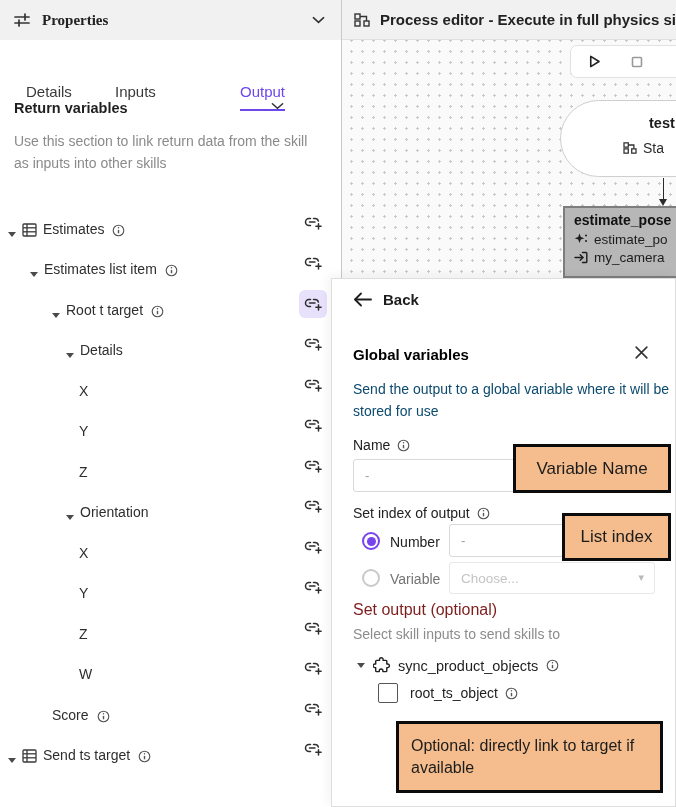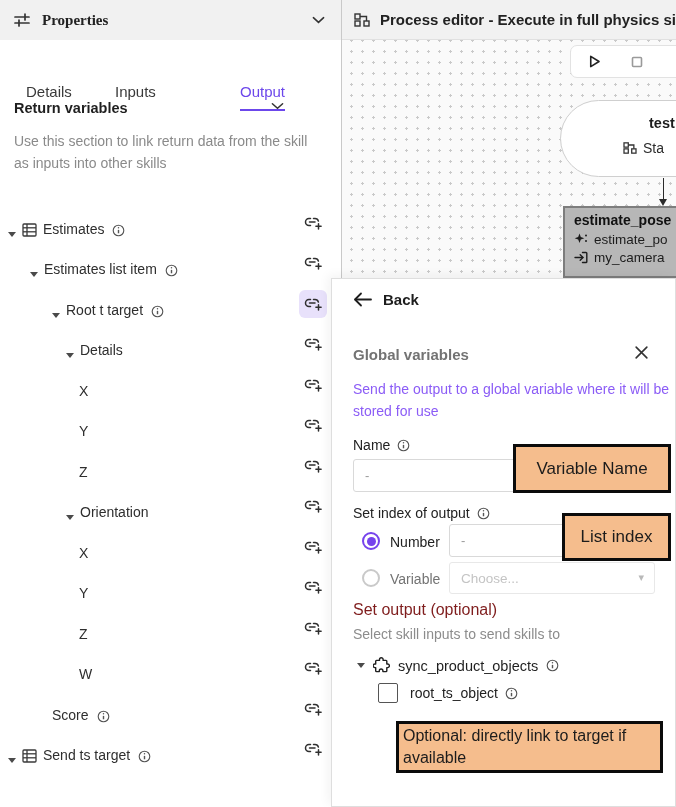--- a/index.html
+++ b/index.html
@@ -76,23 +76,23 @@
                 border:2px solid #7d7d7d; padding:4px 0 0 9px; overflow:hidden; }
   .skill-node .n-title { font-weight:bold; font-size:14px; color:#111; margin-bottom:4px; white-space:nowrap; }
   .skill-node .n-line { display:flex; align-items:center; gap:6px; font-size:13.5px; color:#1c1c1c;
                         margin-bottom:3px; white-space:nowrap; }
 
   
   .overlay { position:absolute; left:331px; top:278px; width:345px; height:529px; background:#fff;
              border:1px solid #dedede; box-shadow:-3px -3px 10px rgba(0,0,0,0.05); z-index:5; }
   .ov-back { position:absolute; left:21px; top:12px; display:flex; align-items:center; gap:11px; }
   .ov-back .b-label { font-weight:bold; font-size:15px; color:#1d1d1d; }
-  .ov-title { position:absolute; left:21px; top:67px; font-weight:bold; font-size:15px; color:#737373; }
+  .ov-title { position:absolute; left:21px; top:67px; font-weight:bold; font-size:15px; color:#000000; }
   .ov-close { position:absolute; left:302px; top:66px; display:flex; }
-  .ov-desc { position:absolute; left:21px; top:99px; width:316px; font-size:14px; color:#8b5cf6; line-height:1.6; }
+  .ov-desc { position:absolute; left:21px; top:99px; width:316px; font-size:14px; color:#0c4a6e; line-height:1.6; }
 
   .ov-name-label { position:absolute; left:21px; top:158px; display:flex; align-items:center; gap:7px;
                    font-size:14px; color:#222; }
   .ov-input { position:absolute; height:33px; border:1px solid #d9d9d9; border-radius:3px;
               font-family:"Liberation Sans", sans-serif; font-size:13px; color:#9a9a9a;
               padding-left:11px; background:#fff; outline:none; }
   .ov-name-input { left:21px; top:180px; width:302px; }
   .ov-index-label { position:absolute; left:21px; top:226px; display:flex; align-items:center; gap:7px;
                     font-size:14px; color:#222; }
 
@@ -121,21 +121,21 @@
 
   .ov-check-row { position:absolute; left:46px; top:404px; display:flex; align-items:center; gap:12px; }
   .checkbox { width:20px; height:20px; border:1.6px solid #555; border-radius:2px; background:#fff; }
   .ov-check-row .c-label { font-size:14px; color:#222; display:flex; align-items:center; gap:7px; }
 
   
   .ann { position:absolute; background:#F5BD8D; border:3px solid #0b0b0b; color:#1c1c1c; z-index:9;
          display:flex; align-items:center; }
   .ann-name { left:181px; top:165px; width:158px; height:49px; justify-content:center; font-size:17px; }
   .ann-index { left:230px; top:234px; width:109px; height:48px; justify-content:center; font-size:17px; }
-  .ann-optional { left:64px; top:442px; width:267px; height:52px; padding:6px 4px; font-size:16px; line-height:1.35; }
+  .ann-optional { left:64px; top:442px; width:267px; height:72px; padding:6px 12px; font-size:16px; line-height:1.35; }
 
   svg { display:block; }
 </style>
 </head>
 <body>
 
 <div class="stage">
 
   <div class="left-panel">
     <div class="panel-header">

